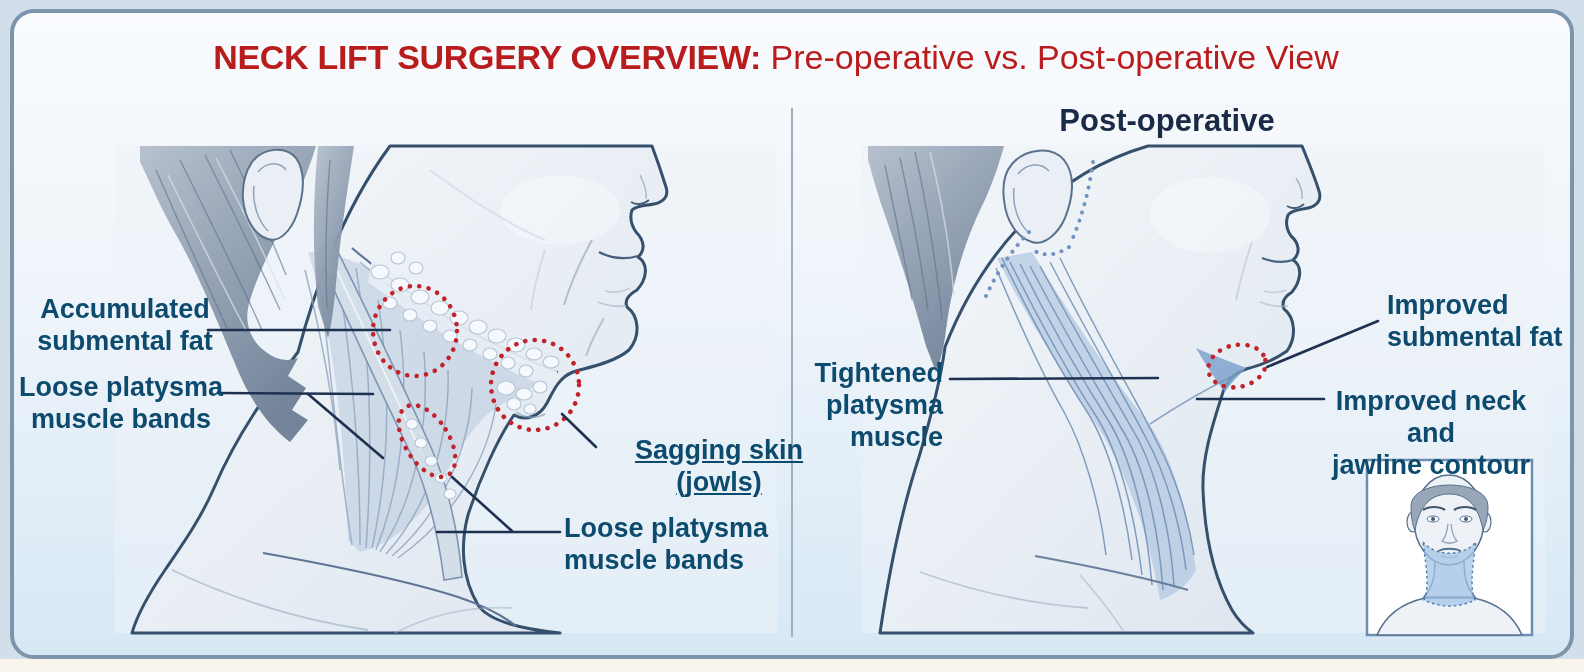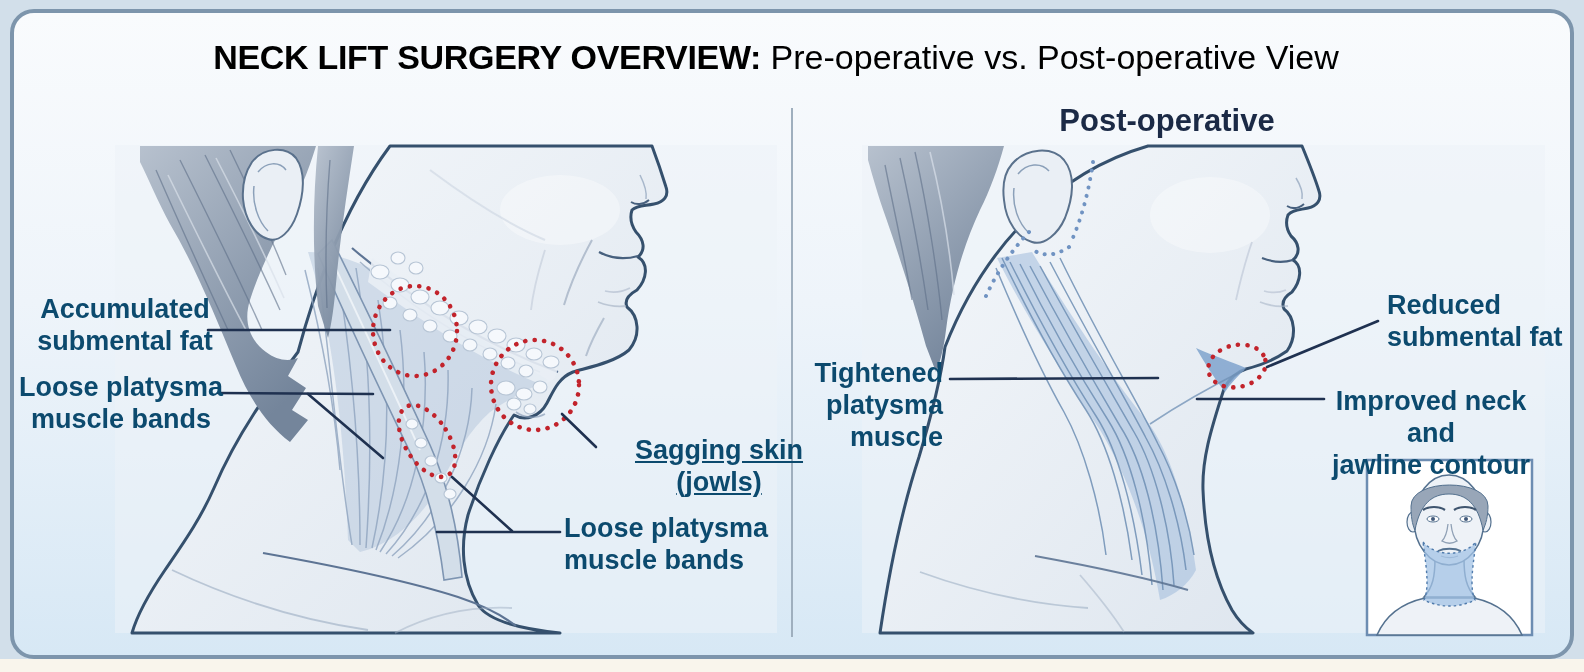--- a/index.html
+++ b/index.html
@@ -4,21 +4,21 @@
 <style>
   html,body{margin:0;padding:0;background:#c8d6e3;}
   .stage{position:relative;width:1584px;height:672px;background:#d2dfea;
          font-family:"Liberation Sans",sans-serif;overflow:hidden;}
   .bottom-strip{position:absolute;left:0;bottom:0;width:1584px;height:13px;background:#f9f5ec;}
   .card{position:absolute;left:10px;top:9px;width:1564px;height:650px;box-sizing:border-box;
         border:4px solid #7d95ac;border-radius:24px;
         background:linear-gradient(180deg,#f9fbfd 0%,#eef4fa 45%,#d7e8f5 100%);}
   .art{position:absolute;left:0;top:0;width:1584px;height:672px;pointer-events:none;}
   .title{position:absolute;left:0;top:38px;width:1552px;text-align:center;
-         font-size:34px;color:#000000;white-space:nowrap;}
+         font-size:34px;color:#b91c1c;white-space:nowrap;}
   .title .em{font-weight:800;letter-spacing:-.3px;}
   .title .rest{font-weight:500;}
   .hdr{position:absolute;top:103px;font-size:31px;font-weight:700;color:#1b2a46;text-align:center;}
   .hdr.pre{left:260px;width:280px;}
   .hdr.post{left:1027px;width:280px;}
   .divider{position:absolute;left:791px;top:108px;width:2px;height:529px;background:#9fafbe;}
   .lbl{position:absolute;font-size:27px;font-weight:600;color:#0c4a6e;line-height:32px;}
   #lbl-accumulated{left:18px;top:293px;width:214px;text-align:center;}
   #lbl-loose-left{left:14px;top:371px;width:214px;text-align:center;}
   #lbl-sagging{left:599px;top:434px;width:240px;text-align:center;text-decoration:underline;}
@@ -310,21 +310,21 @@
   <div class="lbl" id="lbl-loose-right">
     <span>Loose platysma</span><br>
     <span>muscle bands</span>
   </div>
   <div class="lbl" id="lbl-tightened">
     <span>Tightened</span><br>
     <span>platysma</span><br>
     <span>muscle</span>
   </div>
   <div class="lbl" id="lbl-reduced">
-    <span>Reduced</span><br>
+    <span>Improved</span><br>
     <span>submental fat</span>
   </div>
   <div class="lbl" id="lbl-improved">
     <span>Improved neck and</span><br>
     <span>jawline contour</span>
   </div>
 
   <div class="bottom-strip"></div>
 </div>
 

